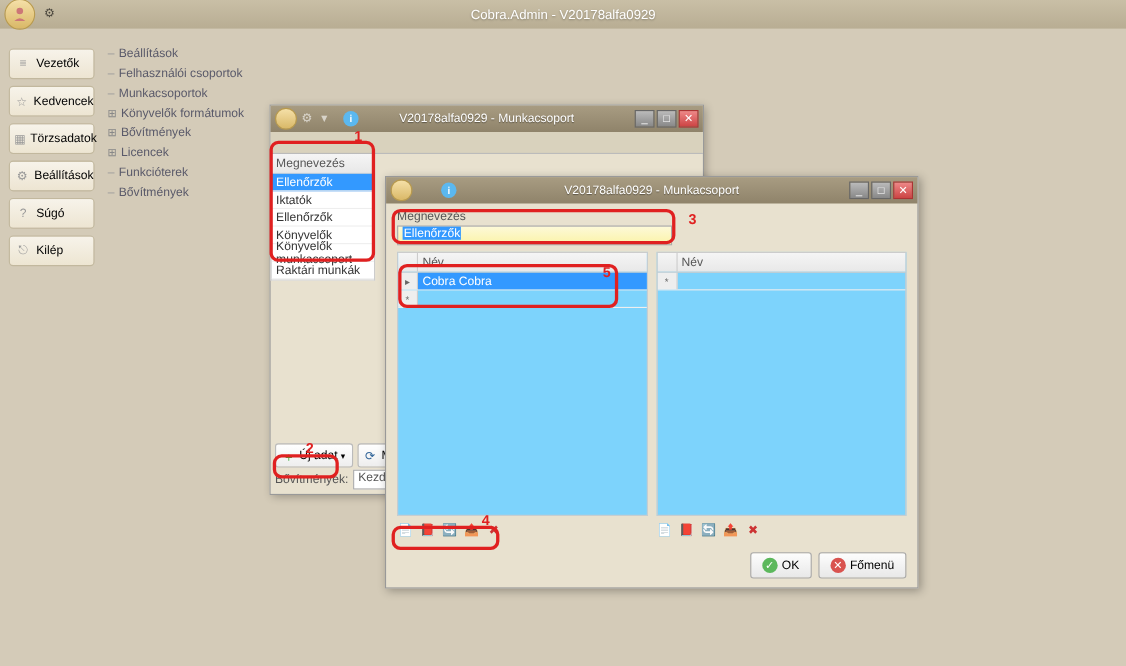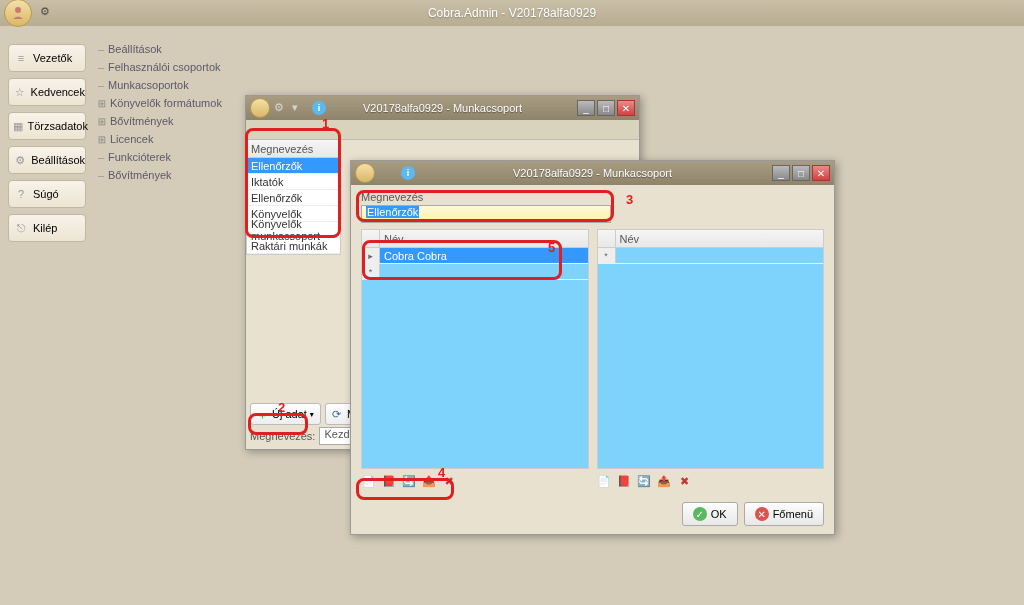--- a/index.html
+++ b/index.html
@@ -198,21 +198,21 @@
       <span class="toolbar-btn-icon" style="color:#3a3">＋</span>
       <span>Új adat</span>
       <span style="font-size:8px;">▾</span>
     </div>
     <div class="toolbar-btn">
       <span class="toolbar-btn-icon" style="color:#369">⟳</span>
       <span>Megny</span>
     </div>
   </div>
   <div class="dlg1-filter">
-    <span>Megnevezés:</span>
+    <span>Bővítmények:</span>
     <div class="filter-dropdown"><span>Kezdődik</span></div>
   </div>
 </div>
 
 <div class="dialog dlg2">
   <div class="dialog-titlebar">
     <div class="dialog-orb"></div>
     <span class="dialog-info" style="margin-left:26px;">i</span>
     <span class="dialog-title">V20178alfa0929 - Munkacsoport</span>
     <div class="dialog-controls">

